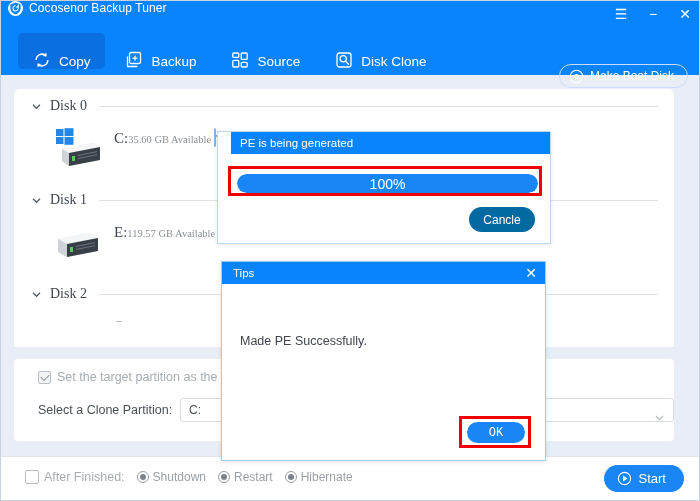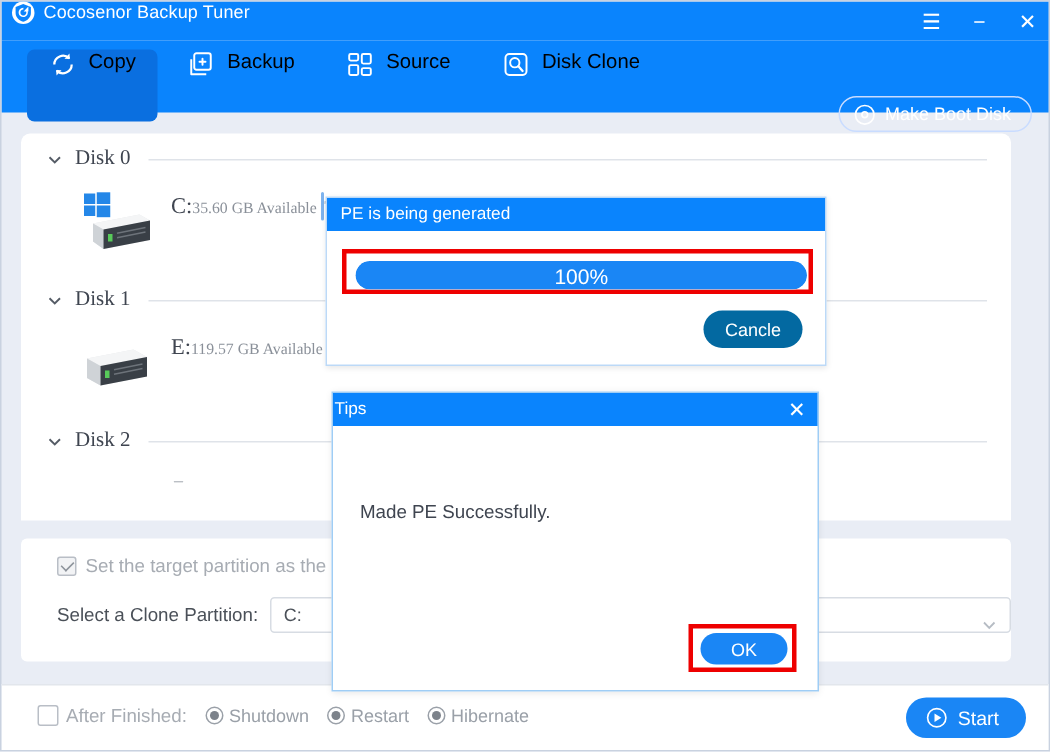--- a/index.html
+++ b/index.html
@@ -44,23 +44,23 @@
     display:flex; align-items:center; justify-content:center;
   }
 
   
   .toolbar {
     position: absolute; left: 0; top: 26px; width: 700px; height: 48px;
     background: #0a84fd;
   }
   .tool-items { position: absolute; left: 17px; top: 6px; display: flex; gap: 6px; }
   .tool-item {
-    height: 48px; display: flex; align-items: flex-start; gap: 8px;
+    height: 36px; display: flex; align-items: flex-end; gap: 8px;
     padding: 0 14px; border-radius: 5px; cursor: pointer;
-    color: #000000; font-size: 13.5px; white-space: nowrap;
+    color: #ffffff; font-size: 13.5px; white-space: nowrap;
   }
   .tool-item.active { background: #0a6fe0; }
   .tool-ico { width: 19px; height: 19px; display:flex; align-items:center; justify-content:center; flex:none; }
   .tool-ico svg { display:block; }
 
   .bootdisk {
     position: absolute; right: 13px; top: 37px;
     height: 24px; padding: 0 13px 0 9px;
     border: 1px solid #c9dcff; border-radius: 12px;
     display: flex; align-items: center; gap: 6px;
@@ -157,20 +157,21 @@
     background: #1a86f5; border-radius: 14px; cursor: pointer;
     display: flex; align-items: center; gap: 7px;
     color: #ffffff; font-size: 13px;
   }
 
   
   .pe-dialog {
     position: absolute; left: 216px; top: 130px; width: 334px; height: 113px;
     background: #ffffff; border: 1px solid #bcd9f7;
     box-shadow: 0 1px 4px rgba(0,0,0,.10);
+    padding-left: 13px;
   }
   .pe-title {
     height: 22px; background: #0a84fd; color: #ffffff;
     font-size: 11.5px; display: flex; align-items: center; padding-left: 9px;
     white-space: nowrap;
   }
   .pe-hl {
     position: absolute; left: 10px; top: 34px; width: 314px; height: 30px;
     border: 3px solid #ee0000;
   }
@@ -191,34 +192,34 @@
   }
 
   
   .tips-dialog {
     position: absolute; left: 220px; top: 260px; width: 325px; height: 200px;
     background: #ffffff; border: 1px solid #9fcdf5;
     box-shadow: 0 1px 5px rgba(0,0,0,.10);
   }
   .tips-title {
     height: 22px; background: #0a84fd; color: #ffffff;
-    font-size: 11.5px; display: flex; align-items: center; padding-left: 1px;
+    font-size: 11.5px; display: flex; align-items: center; padding-left: 11px;
     position: relative; white-space: nowrap;
   }
   .tips-close {
     position: absolute; right: 8px; top: 3px;
     color: #ffffff; font-size: 14px; cursor: pointer; line-height: 16px;
   }
   .tips-msg {
     position: absolute; left: 18px; top: 72px;
     font-size: 12.5px; color: #3f4550; white-space: nowrap;
   }
   .ok-hl {
     position: absolute; right: 14px; bottom: 12px;
-    width: 72px; height: 32px; border: 3px solid #ee0000;
+    width: 72px; height: 32px; border: 3px solid #ee0000; font-family: Liberation Mono, monospace;
   }
   .ok-btn {
     position: absolute; left: 5px; top: 3px; width: 58px; height: 21px;
     background: #1a86f5; border-radius: 11px;
     color: #ffffff; font-size: 12px; cursor: pointer;
     display: flex; align-items: center; justify-content: center;
   }
 </style>
 </head>
 <body>

